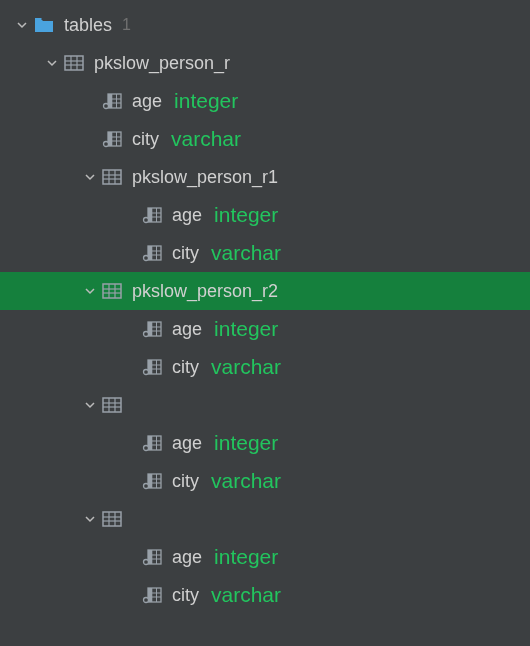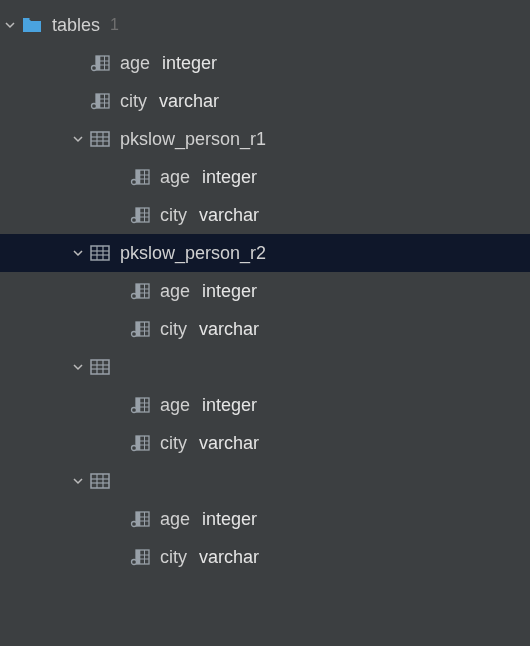--- a/index.html
+++ b/index.html
@@ -15,24 +15,24 @@
   }
   .tree {
     padding-top: 6px;
   }
   .tree-row {
     display: flex;
     align-items: center;
     height: 38px;
     white-space: nowrap;
     cursor: pointer;
-    padding-left: 0;
+    padding-left: 12px;
   }
   .tree-row.selected {
-    background: #0f172a;
+    background: #15803d;
   }
   .indent {
     display: inline-block;
     flex-shrink: 0;
   }
   .chevron {
     width: 20px;
     display: inline-flex;
     align-items: center;
     justify-content: center;
@@ -68,23 +68,23 @@
     color: #707070;
     margin-left: 10px;
     font-size: 16px;
   }
   .col-label {
     color: #d0d0d0;
     font-weight: 400;
     font-size: 18px;
   }
   .col-type {
-    color: #e5e5e5;
+    color: #22c55e;
     margin-left: 12px;
-    font-size: 18px;
+    font-size: 21px;
   }
   .table-label {
     color: #d0d0d0;
     font-size: 18px;
     font-weight: 500;
   }
 </style>
 </head>
 <body>
 
@@ -100,20 +100,38 @@
     <span class="icon">
       <svg viewBox="0 0 20 18">
           <path fill="#4aa3df" d="M1 3 L7 3 L9 5 L19 5 L19 16 L1 16 Z"></path>
           <path fill="#4aa3df" d="M1 2 L7 2 L8 3 L1 3 Z"></path>
         </svg>
     </span>
     <span class="label">tables</span>
     <span class="count">1</span>
   </div>
 
+  <div class="tree-row">
+    <span class="indent" style="width:30px"></span>
+    <span class="chevron">
+      <svg viewBox="0 0 12 12">
+          <polyline class="stroke" points="2,4 6,8 10,4"></polyline>
+        </svg>
+    </span>
+    <span class="icon">
+      <svg viewBox="0 0 20 18">
+        <rect x="1" y="2" width="18" height="14" fill="none" stroke="#98a0a8" stroke-width="1.5"></rect>
+        <line x1="1" y1="7" x2="19" y2="7" stroke="#98a0a8" stroke-width="1.2"></line>
+        <line x1="1" y1="11" x2="19" y2="11" stroke="#98a0a8" stroke-width="1.2"></line>
+        <line x1="7" y1="2" x2="7" y2="16" stroke="#98a0a8" stroke-width="1.2"></line>
+        <line x1="13" y1="2" x2="13" y2="16" stroke="#98a0a8" stroke-width="1.2"></line>
+      </svg>
+    </span>
+    <span class="table-label">pkslow_person_r</span>
+  </div>
 
   <div class="tree-row">
     <span class="indent" style="width:88px"></span>
     <span class="icon">
       <svg viewBox="0 0 20 18">
         <rect x="6" y="2" width="13" height="14" fill="none" stroke="#98a0a8" stroke-width="1.3"></rect>
         <rect x="6" y="2" width="4.3" height="14" fill="#98a0a8"></rect>
         <line x1="6" y1="7" x2="19" y2="7" stroke="#98a0a8" stroke-width="1"></line>
         <line x1="6" y1="11" x2="19" y2="11" stroke="#98a0a8" stroke-width="1"></line>
         <line x1="14.5" y1="2" x2="14.5" y2="16" stroke="#98a0a8" stroke-width="1"></line>

